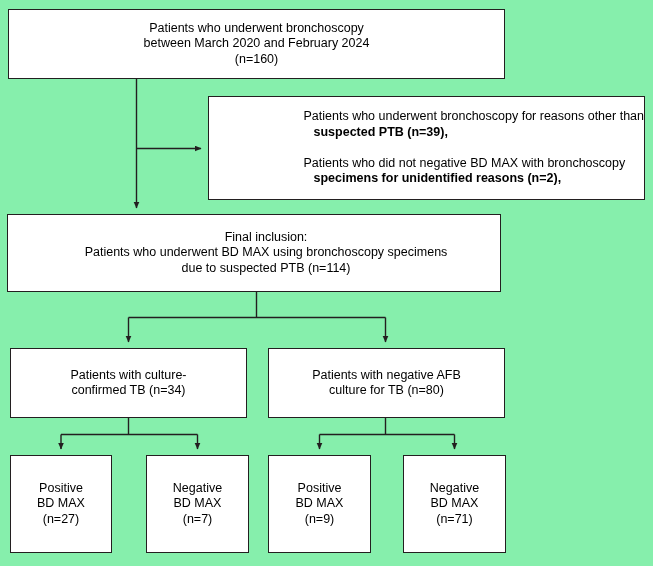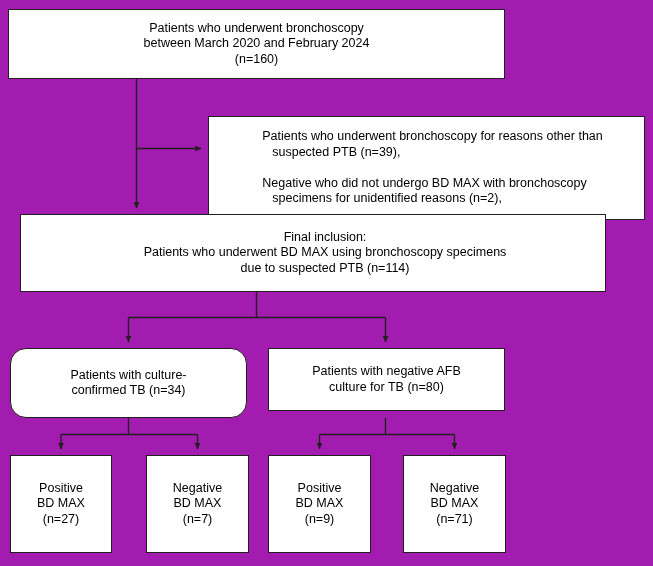--- a/index.html
+++ b/index.html
@@ -4,21 +4,21 @@
 <style>
   html, body {
     margin: 0;
     padding: 0;
     background: #ffffff;
   }
   #flow-root {
     position: relative;
     width: 653px;
     height: 566px;
-    background: #a21caf;
+    background: #86efac;
     font-family: "Liberation Sans", sans-serif;
     overflow: hidden;
   }
   #flow-svg {
     position: absolute;
     left: 0;
     top: 0;
     width: 653px;
     height: 566px;
   }
@@ -36,39 +36,39 @@
     font-size: 12.5px;
     line-height: 15.5px;
     z-index: 2;
   }
   .node .txt {
     display: block;
     white-space: pre-line;
     padding: 0 6px;
   }
   .node.left-align {
-    justify-content: center;
+    justify-content: flex-end;
     text-align: left;
-    margin-top: 20px;
   }
   .node.left-align .txt {
     padding: 0 0 0 12px;
     text-indent: 0;
   }
   .node .txt .ind {
     display: block;
     padding-left: 10px;
+    font-weight: bold;
   }
 
   
   #node-enrolled      { left: 8px;   top: 9px;   width: 497px; height: 70px; }
   #node-excluded      { left: 208px; top: 96px;  width: 437px; height: 104px; }
-  #node-final         { left: 20px;   top: 214px; width: 586px; height: 78px; padding-left: 24px; }
-  #node-culture-pos   { left: 10px;  top: 348px; width: 237px; height: 70px; border-radius: 16px; }
-  #node-culture-neg   { left: 268px; top: 348px; width: 237px; height: 63px; }
+  #node-final         { left: 7px;   top: 214px; width: 494px; height: 78px; padding-left: 24px; }
+  #node-culture-pos   { left: 10px;  top: 348px; width: 237px; height: 70px; }
+  #node-culture-neg   { left: 268px; top: 348px; width: 237px; height: 70px; }
   #node-bd1           { left: 10px;  top: 455px; width: 102px; height: 98px; }
   #node-bd2           { left: 146px; top: 455px; width: 103px; height: 98px; }
   #node-bd3           { left: 268px; top: 455px; width: 103px; height: 98px; }
   #node-bd4           { left: 403px; top: 455px; width: 103px; height: 98px; }
 </style>
 </head>
 <body>
 
 <div id="flow-root">
 
@@ -102,21 +102,21 @@
   <div class="node" id="node-enrolled">
     <span class="txt">Patients who underwent bronchoscopy
 between March 2020 and February 2024
 (n=160)</span>
   </div>
 
   <div class="node left-align" id="node-excluded">
     <span class="txt">
       <span>Patients who underwent bronchoscopy for reasons other than</span>
       <span class="ind">suspected PTB (n=39),</span>
-      <span>Negative who did not undergo BD MAX with bronchoscopy</span>
+      <span>Patients who did not negative BD MAX with bronchoscopy</span>
       <span class="ind">specimens for unidentified reasons (n=2),</span>
     </span>
   </div>
 
   <div class="node" id="node-final">
     <span class="txt">Final inclusion:
 Patients who underwent BD MAX using bronchoscopy specimens
 due to suspected PTB (n=114)</span>
   </div>
 

